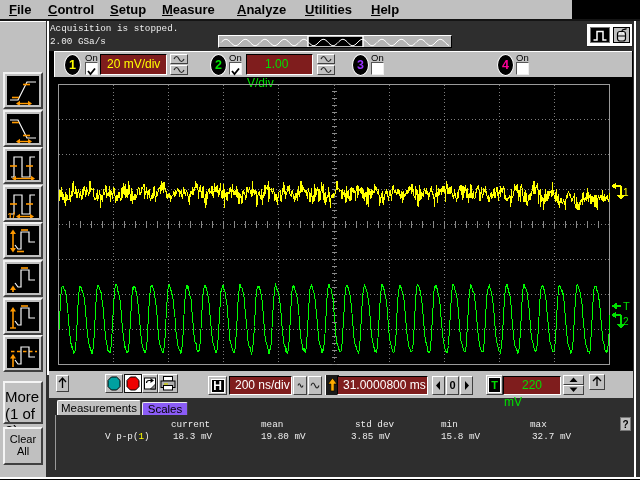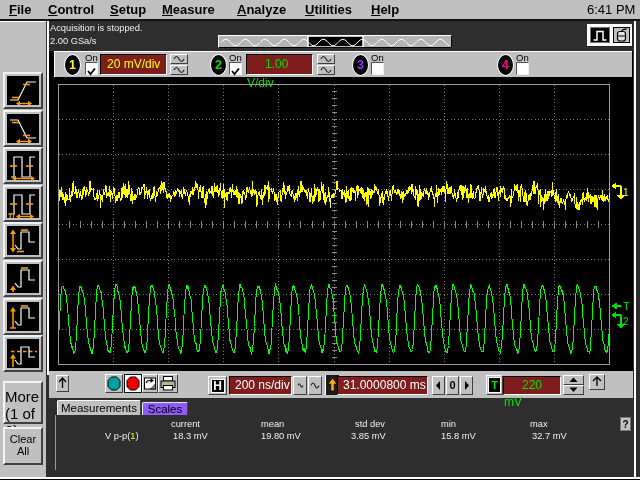--- a/index.html
+++ b/index.html
@@ -1,25 +1,25 @@
 <!DOCTYPE html>
 <html><head><meta charset="utf-8"><style>
 *{margin:0;padding:0;box-sizing:border-box}
 html,body{width:640px;height:480px;overflow:hidden;background:#000;font-family:"Liberation Sans",sans-serif}
 #app{position:absolute;left:0;top:0;width:640px;height:480px;background:#000}
 .abs{position:absolute}
-.menubar{left:0;top:0;width:640px;height:19px;background:#c0c0c0;color:#000;font-size:13px;font-weight:bold}
+.menubar{left:0;top:0;width:572px;height:19px;background:#c0c0c0;color:#000;font-size:13px;font-weight:bold}
 .mi{position:absolute;top:2px}
 .mi u{text-decoration:underline}
 .gray{background:#c0c0c0}
 .dark{background:#2e2e2e}
 .raised{background:#c0c0c0;border-top:1px solid #fff;border-left:1px solid #fff;border-right:1px solid #404040;border-bottom:1px solid #404040}
 .raised2{background:#c0c0c0;border-top:2px solid #f4f4f4;border-left:2px solid #f4f4f4;border-right:2px solid #404040;border-bottom:2px solid #404040}
 .blackfield{background:#7f1d1d;border:1px solid #000;border-right:1px solid #fff;border-bottom:1px solid #fff;color:#fff;font-size:12px}
-.mono{font-family:Liberation Sans, sans-serif;color:#eee;font-size:9.3px;letter-spacing:0px;white-space:pre}
+.mono{font-family:Liberation Mono, monospace;color:#eee;font-size:9.3px;letter-spacing:0px;white-space:pre}
 .cb{width:13px;height:13px;background:#fff;border-top:1.5px solid #555;border-left:1.5px solid #555;border-right:1px solid #eee;border-bottom:1px solid #eee}
 .onlbl{font-size:9.5px;color:#000}
 .ell{width:17px;height:22px;background:#000;border:1.5px solid #fff;border-radius:50%;text-align:center;font-weight:bold;font-size:12.5px;line-height:20px}
 .toolbtn{left:3px;width:40px;height:37px;background:#c0c0c0;border-top:2px solid #f2f2f2;border-left:2px solid #f2f2f2;border-right:2px solid #404040;border-bottom:2px solid #404040}
 .toolbtn .face{position:absolute;left:2px;top:2px;width:32px;height:29px;background:#000}
 .raised svg,.sunk svg{display:block;margin:0 auto}
 </style></head><body>
 <div id="app">
 
 <div class="abs menubar">

